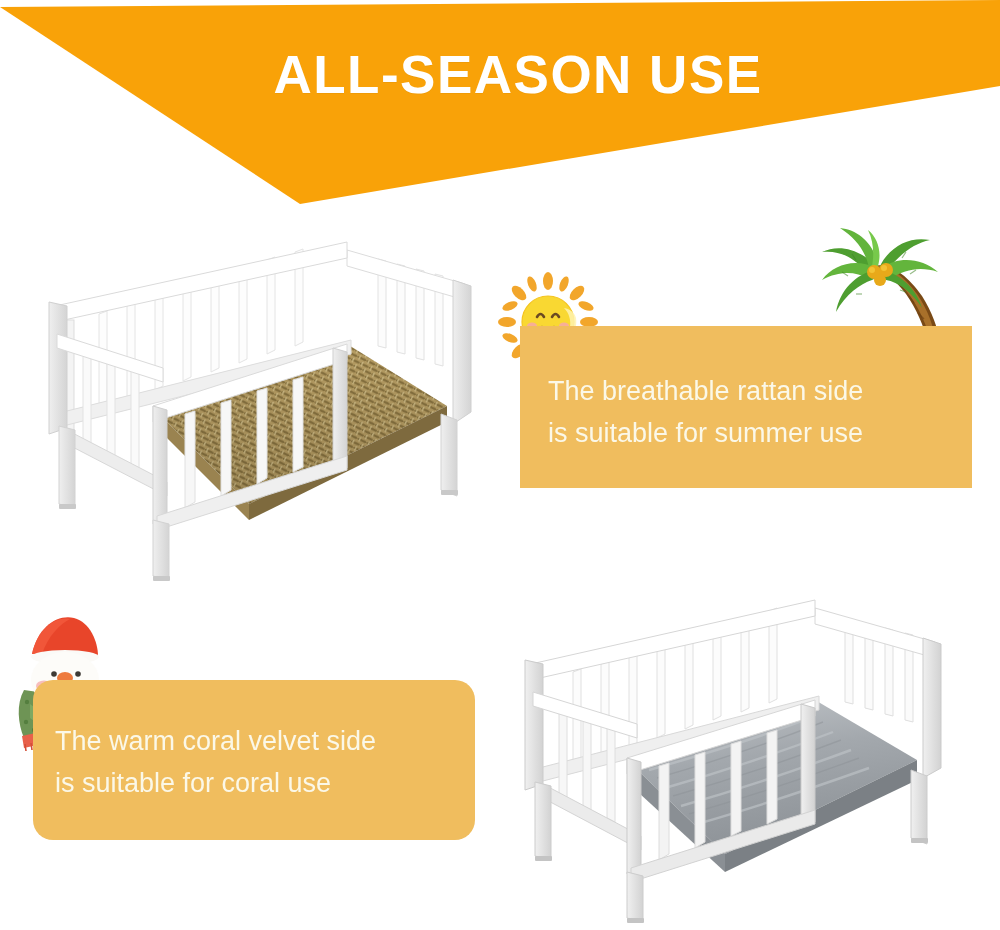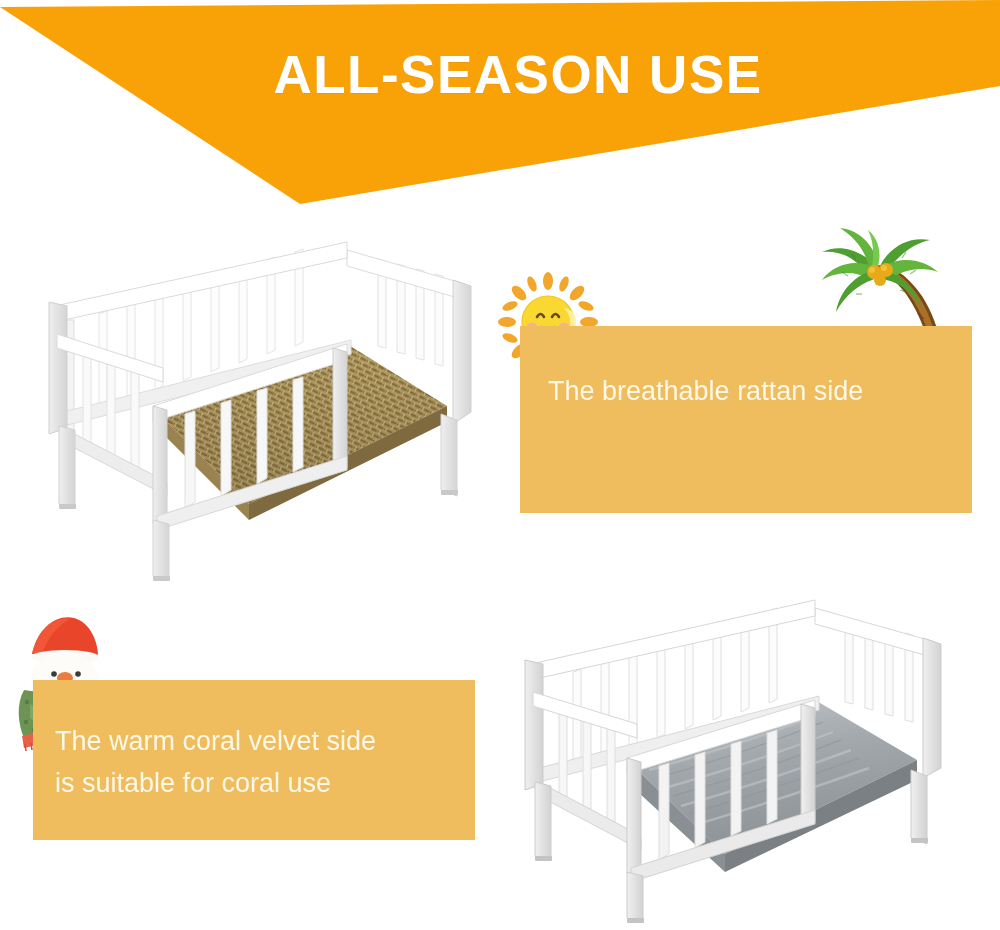--- a/index.html
+++ b/index.html
@@ -37,23 +37,23 @@
     box-sizing:border-box;
     padding:0;
   }
   .callout-text{
     position:absolute;
     color:#FBF8E8;
     font-size:27px;
     line-height:42px;
     white-space:nowrap;
   }
-  #summer-box{left:520px;top:326px;width:452px;height:187px;}
+  #summer-box{left:520px;top:326px;width:452px;height:162px;}
   #summer-box .callout-text{left:28px;top:44px;}
-  #winter-box{left:33px;top:680px;width:442px;height:160px;}
+  #winter-box{left:33px;top:680px;width:442px;height:160px;border-radius:20px;}
   #winter-box .callout-text{left:22px;top:40px;}
 
   
   .bed{position:absolute;}
   .bed svg{display:block;}
 
   
   .deco{position:absolute;}
   .deco svg{display:block;}
   #sun-icon{left:498px;top:272px;width:100px;height:100px;}
@@ -230,20 +230,21 @@
         <path d="M44 55 q6 8 12 0" stroke="#6B4A22" stroke-width="2.6" fill="none" stroke-linecap="round"></path>
         <ellipse cx="34" cy="54" rx="5" ry="3.4" fill="#F7A8A8" opacity=".85"></ellipse>
         <ellipse cx="66" cy="54" rx="5" ry="3.4" fill="#F7A8A8" opacity=".85"></ellipse>
       </g>
     </svg>
   </div>
 
   <div class="callout" id="summer-box">
     <div class="callout-text">
       <div>The breathable rattan side</div>
+      <div>is suitable for summer use</div>
     </div>
   </div>
 
   <div class="deco" id="snowman-icon">
     <svg viewBox="0 0 105 140" width="105" height="140" xmlns="http://www.w3.org/2000/svg">
 
       <path d="M14 78 C6 92 8 112 14 126 L30 122 C24 108 22 92 28 80 Z" fill="#6E9455"></path>
       <g fill="#4F7A3A" opacity=".8">
         <circle cx="17" cy="90" r="2.2"></circle>
           <circle cx="23" cy="100" r="2.2"></circle>

